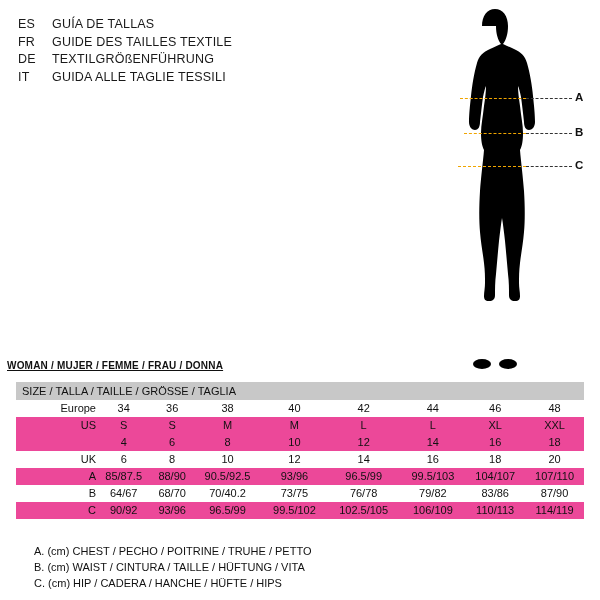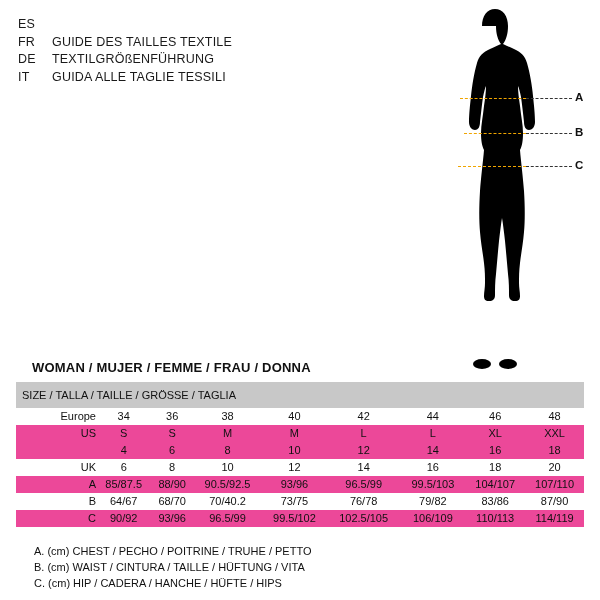--- a/index.html
+++ b/index.html
@@ -70,26 +70,27 @@
   .measure-label {
     position: absolute;
     font-size: 11.5px;
     font-weight: 700;
     color: #111111;
   }
 
   
   .woman-caption {
     position: absolute;
-    left: 32px;
+    left: 7px;
     top: 360px;
-    font-size: 13px;
+    font-size: 10px;
     font-weight: 700;
     letter-spacing: 0.2px;
     color: #111111;
+    text-decoration: underline;
   }
 
   
   .size-table {
     position: absolute;
     left: 16px;
     top: 382px;
     width: 568px;
     border-collapse: collapse;
     font-size: 11px;
@@ -102,21 +103,21 @@
     text-align: center;
     font-weight: 400;
     border: 0;
   }
   .size-table .hdr-row td {
     background: #c8c8c8;
     text-align: left;
     padding-left: 6px;
     font-size: 11px;
     font-weight: 400;
-    height: 26px;
+    height: 18px;
     line-height: 18px;
   }
   .size-table tr.shaded td {
     background: #ec4899;
   }
   .size-table tr.plain td {
     background: #ffffff;
   }
   .size-table td.rowlabel {
     text-align: right;
@@ -136,20 +137,21 @@
   .legend div { white-space: nowrap; }
 </style>
 </head>
 <body>
 
 <div class="page">
 
   <div class="lang-block">
     <div class="lang-row">
       <span class="lang-code">ES</span>
+      <span class="lang-text">GUÍA DE TALLAS</span>
     </div>
     <div class="lang-row">
       <span class="lang-code">FR</span>
       <span class="lang-text">GUIDE DES TAILLES TEXTILE</span>
     </div>
     <div class="lang-row">
       <span class="lang-code">DE</span>
       <span class="lang-text">TEXTILGRÖßENFÜHRUNG</span>
     </div>
     <div class="lang-row">

